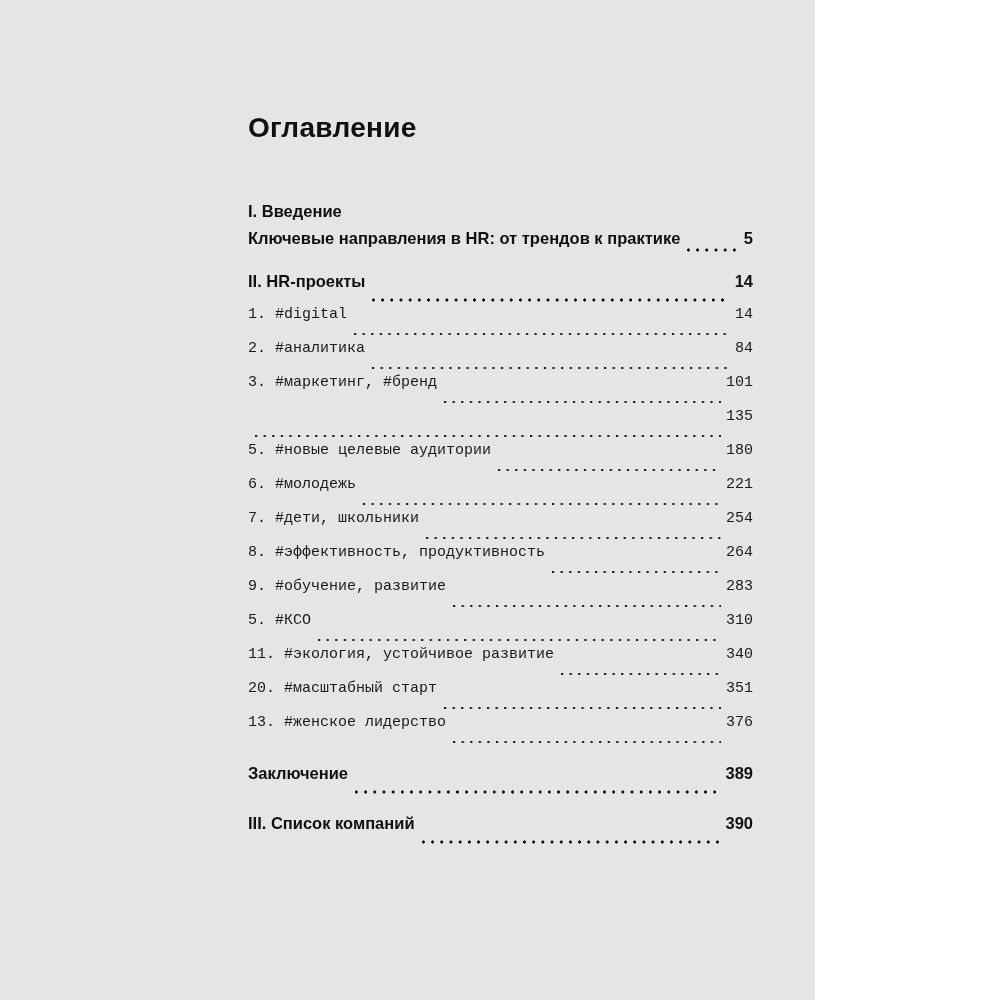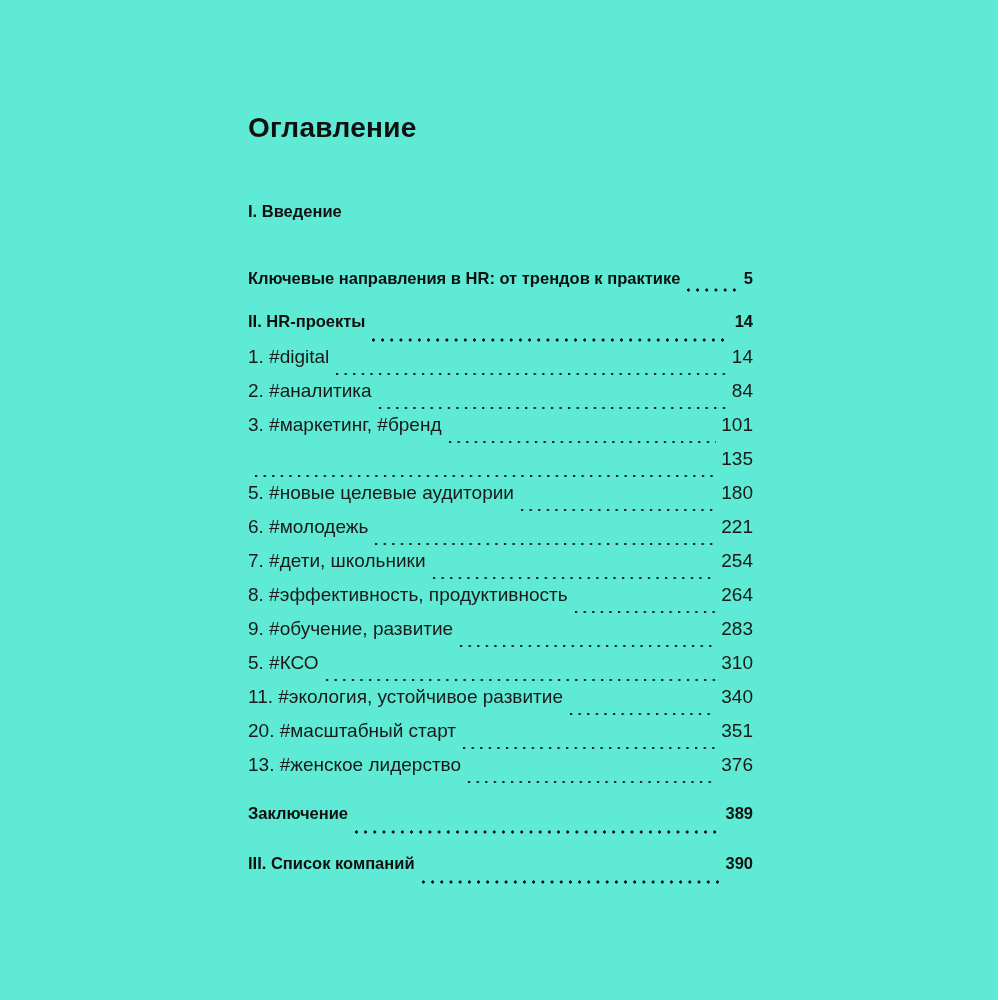--- a/index.html
+++ b/index.html
@@ -2,23 +2,23 @@
 <html><head>
 <meta charset="utf-8">
 <style>
   html, body {
     margin: 0;
     padding: 0;
     background: #ffffff;
   }
   .page {
     position: relative;
-    width: 998px;
+    width: 815px;
     height: 1000px;
-    background: #5eead4;
+    background: #e5e5e5;
     overflow: hidden;
   }
   .content {
     position: absolute;
     left: 248px;
     top: 112px;
     width: 505px;
   }
   .title {
     font-family: "Liberation Sans", sans-serif;
@@ -32,32 +32,31 @@
     width: 100%;
   }
   .row {
     display: flex;
     align-items: baseline;
     height: 34px;
     white-space: nowrap;
   }
   .row.tight {
     height: 27px;
-    margin-top: 40px;
   }
   .row.gap {
     margin-top: 16px;
   }
   .label {
     flex: 0 0 auto;
   }
   .row.regular .label,
   .row.regular .pagenum {
-    font-family: Liberation Sans, sans-serif;
-    font-size: 19px;
+    font-family: Liberation Mono, monospace;
+    font-size: 15px;
     color: #1a1a1a;
   }
   .row.bold .label,
   .row.bold .pagenum {
     font-family: "Liberation Sans", sans-serif;
     font-weight: 700;
     font-size: 16.5px;
     color: #101010;
   }
   .leader {

